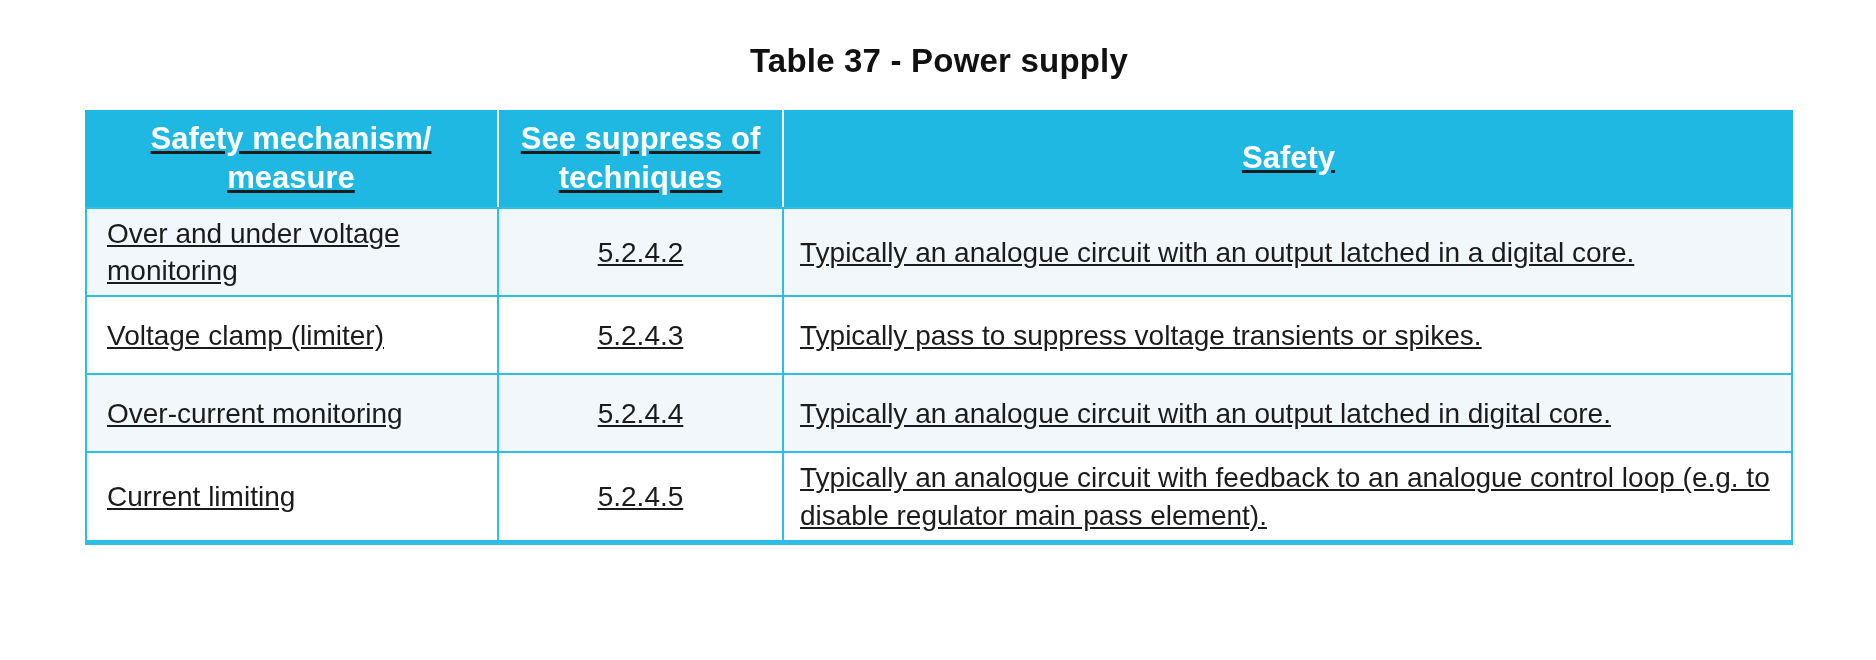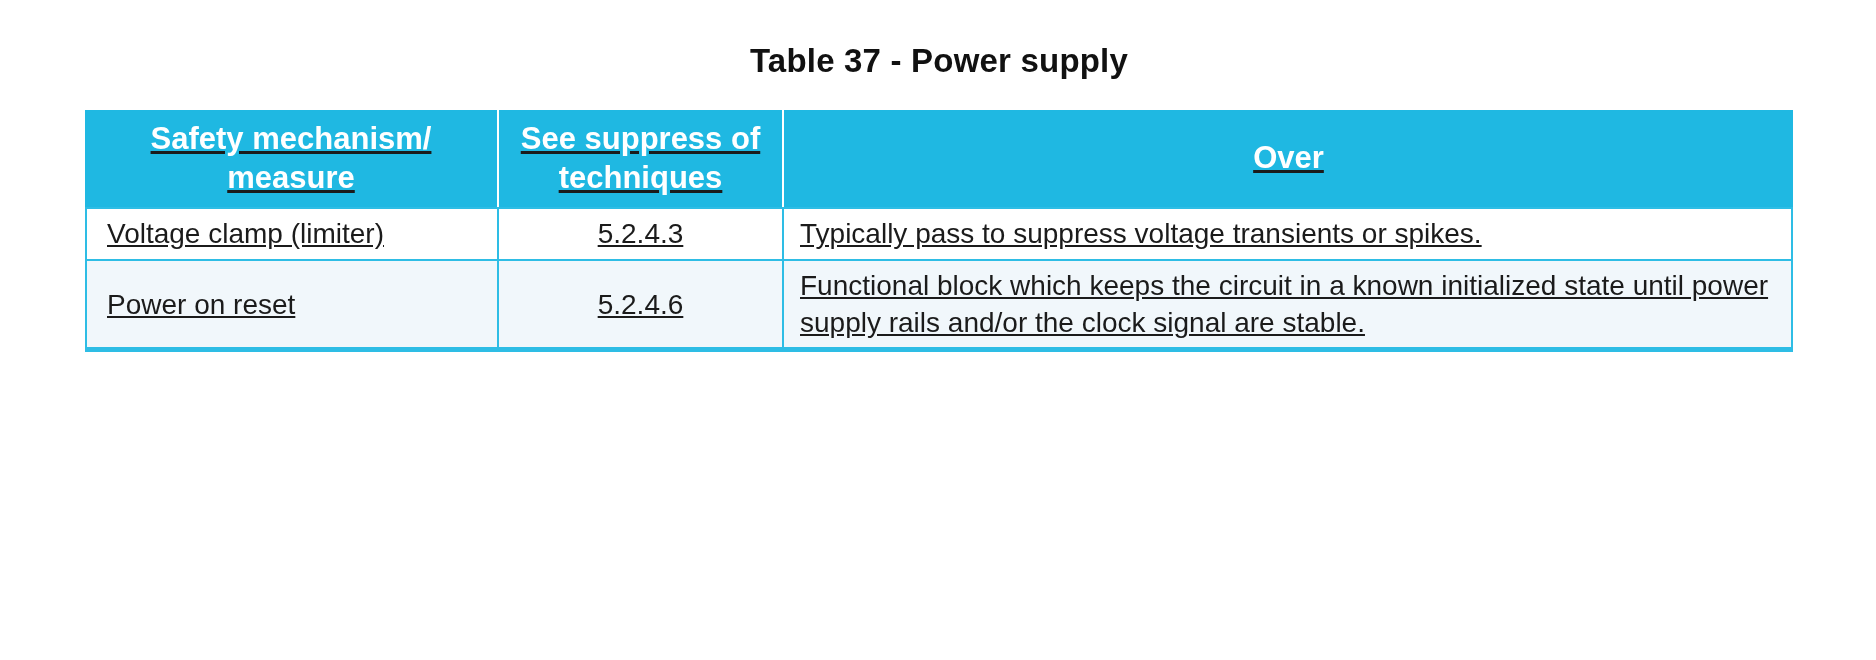--- a/index.html
+++ b/index.html
@@ -58,51 +58,61 @@
     border-left:2px solid var(--border-cyan);
     border-top:2px solid var(--border-cyan);
     background:#ffffff;
   }
   td:last-child{border-right:2px solid var(--border-cyan);}
   tr.alt td{background:var(--row-alt);}
   tbody tr:last-child td{border-bottom:5px solid var(--border-cyan);}
   td.mech{padding-left:20px;}
   td.tech{text-align:center;padding-left:6px;padding-right:6px;}
   tr.h85 td{height:85px;}
-  tr.h60 td{height:52px;}
+  tr.h60 td{height:78px;}
   tr.h90 td{height:90px;}
 </style>
 </head>
 <body>
 
 <div class="page">
   <div class="content">
     <div class="caption">Table 37 - Power supply</div>
     <table>
       <colgroup>
           <col class="c1">
           <col class="c2">
           <col class="c3">
         </colgroup>
       <thead>
         <tr>
           <th>Safety mechanism/
 measure</th>
           <th>See suppress of
 techniques</th>
-          <th>Over</th>
+          <th>Safety</th>
         </tr>
       </thead>
       <tbody>
+        <tr class="alt h85">
+          <td class="mech">Over and under voltage monitoring</td>
+          <td class="tech">5.2.4.2</td>
+          <td class="note">Typically an analogue circuit with an output latched in a digital core.</td>
+        </tr>
         <tr class="h60">
           <td class="mech">Voltage clamp (limiter)</td>
           <td class="tech">5.2.4.3</td>
           <td class="note">Typically pass to suppress voltage transients or spikes.</td>
         </tr>
-        <tr class="alt h90">
-          <td class="mech">Power on reset</td>
-          <td class="tech">5.2.4.6</td>
-          <td class="note">Functional block which keeps the circuit in a known initialized state until power supply rails and/or the clock signal are stable.</td>
+        <tr class="alt h60">
+          <td class="mech">Over-current monitoring</td>
+          <td class="tech">5.2.4.4</td>
+          <td class="note">Typically an analogue circuit with an output latched in digital core.</td>
+        </tr>
+        <tr class="h90">
+          <td class="mech">Current limiting</td>
+          <td class="tech">5.2.4.5</td>
+          <td class="note">Typically an analogue circuit with feedback to an analogue control loop (e.g. to disable regulator main pass element).</td>
         </tr>
       </tbody>
     </table>
   </div>
 </div>
 
 </body></html>

